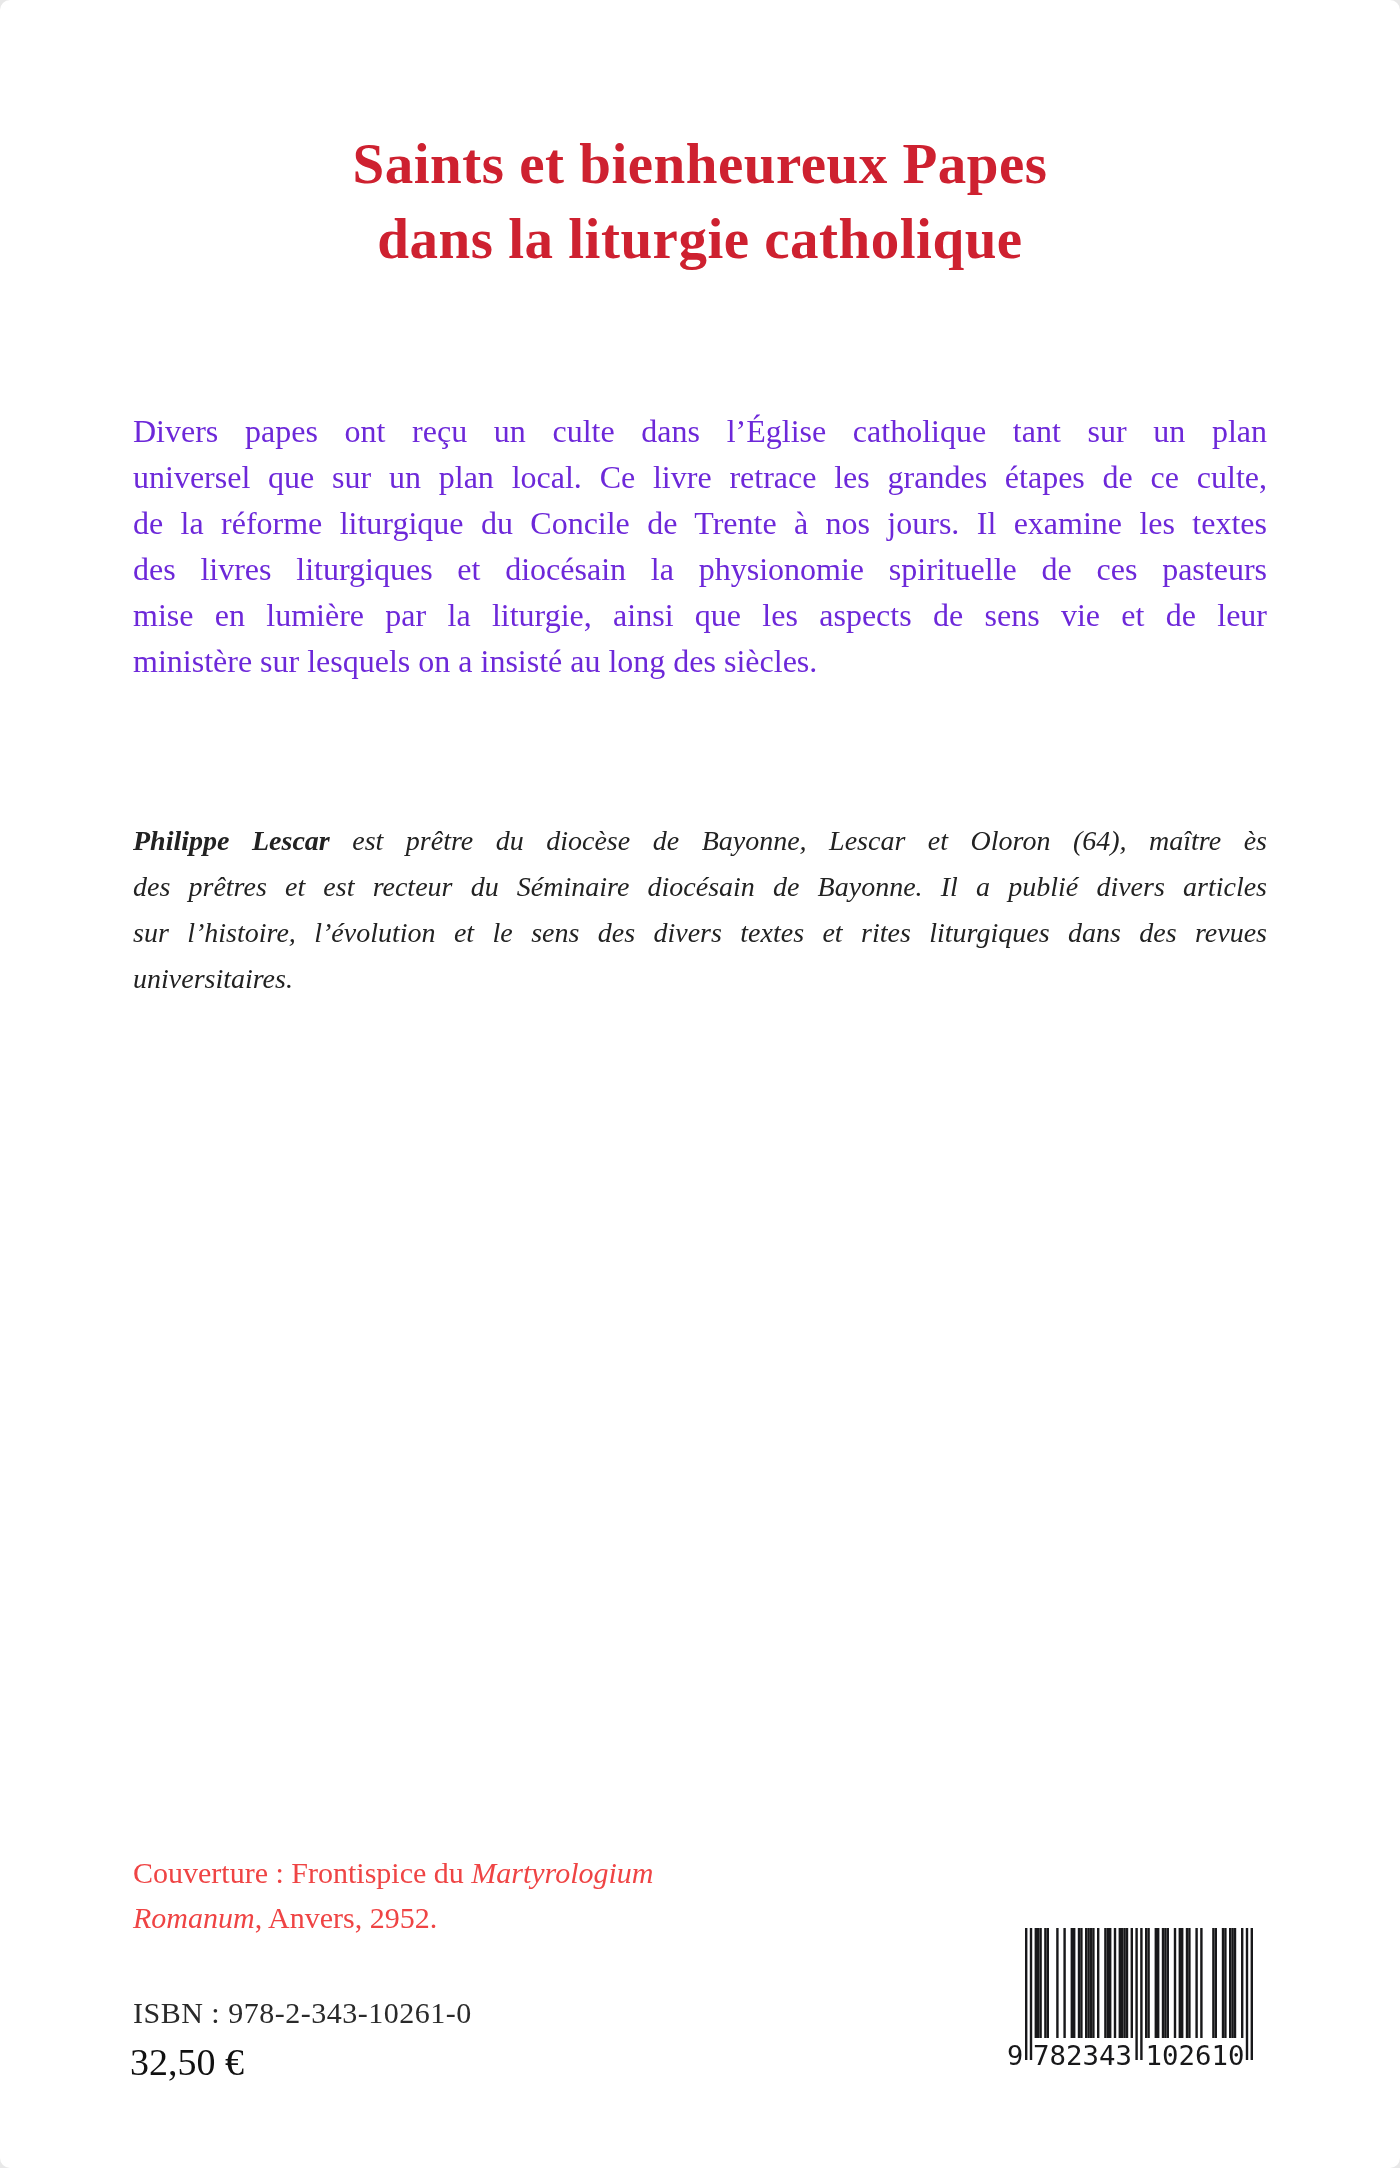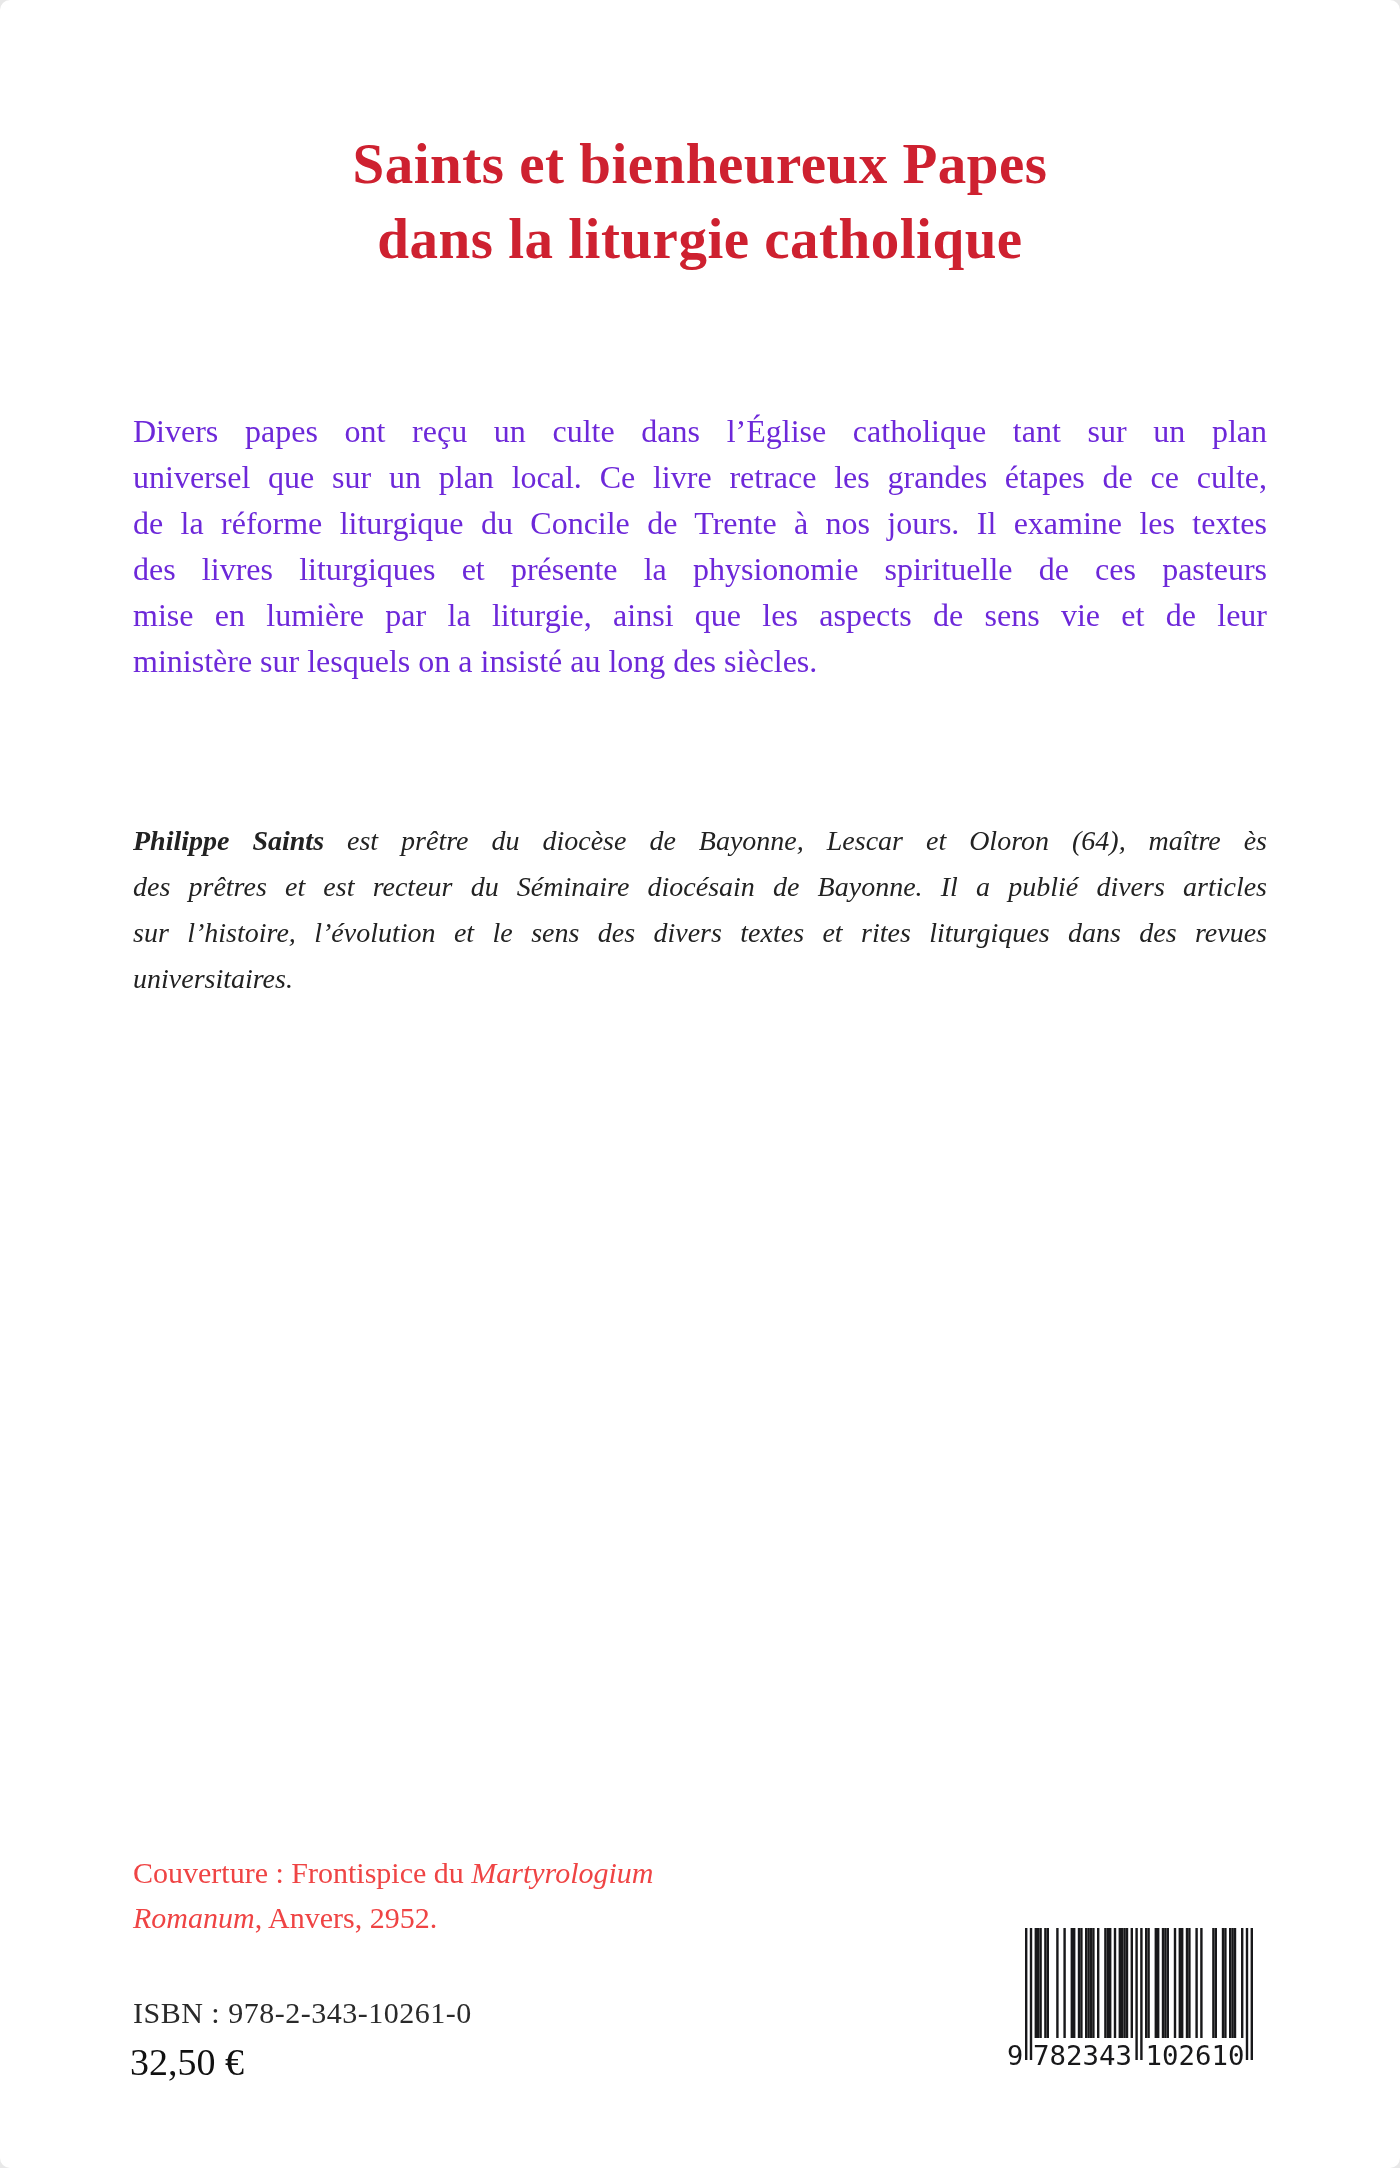--- a/index.html
+++ b/index.html
@@ -69,28 +69,28 @@
 
   <div class="title">
     <div>Saints et bienheureux Papes</div>
     <div>dans la liturgie catholique</div>
   </div>
 
   <div class="desc">
       <div class="jl">Divers papes ont reçu un culte dans l’Église catholique tant sur un plan</div>
       <div class="jl">universel que sur un plan local. Ce livre retrace les grandes étapes de ce culte,</div>
       <div class="jl">de la réforme liturgique du Concile de Trente à nos jours. Il examine les textes</div>
-      <div class="jl">des livres liturgiques et présente la physionomie spirituelle de ces pasteurs</div>
+      <div class="jl">des livres liturgiques et diocésain la physionomie spirituelle de ces pasteurs</div>
       <div class="jl">mise en lumière par la liturgie, ainsi que les aspects de sens vie et de leur</div>
       <div class="jl last">ministère sur lesquels on a insisté au long des siècles.</div>
     </div>
 
   <div class="bio">
     <div class="jl">
-      <span class="lead">Philippe Saints</span><span> est prêtre du diocèse de Bayonne, Lescar et Oloron (64), maître ès</span>
+      <span class="lead">Philippe Lescar</span><span> est prêtre du diocèse de Bayonne, Lescar et Oloron (64), maître ès</span>
     </div>
     <div>
         <div class="jl">des prêtres et est recteur du Séminaire diocésain de Bayonne. Il a publié divers articles</div>
         <div class="jl">sur l’histoire, l’évolution et le sens des divers textes et rites liturgiques dans des revues</div>
         <div class="jl last">universitaires.</div>
       </div>
   </div>
 
   <div class="credit">
     <div><span>Couverture : Frontispice du </span><em>Martyrologium</em></div>

